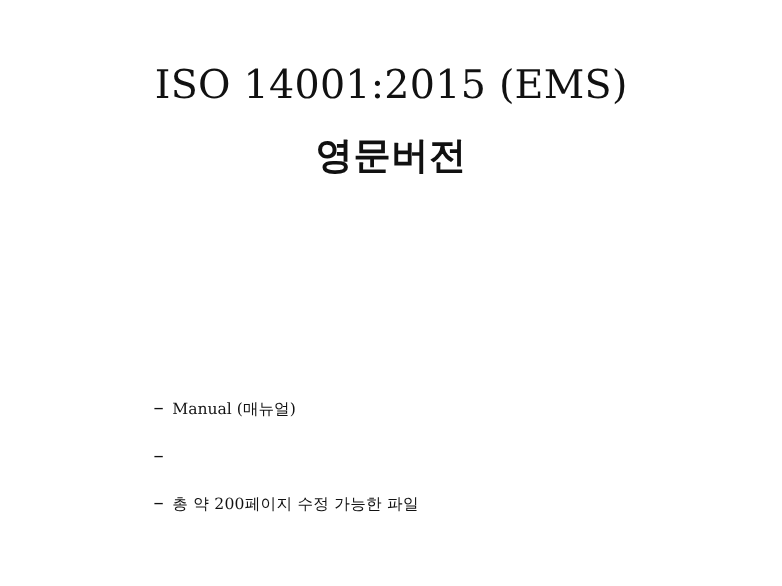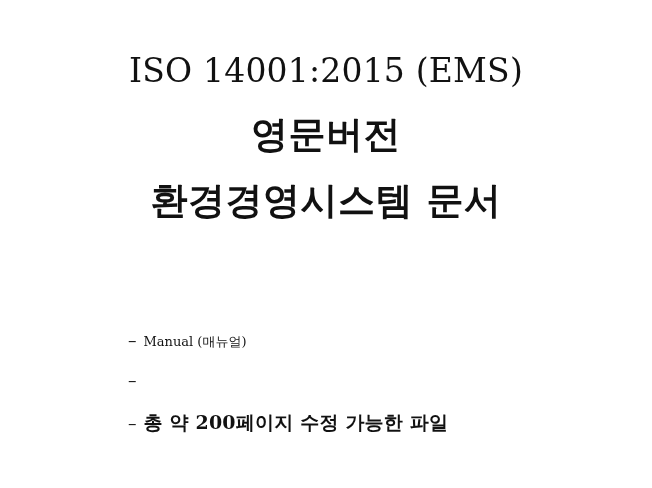--- a/index.html
+++ b/index.html
@@ -44,21 +44,21 @@
     font-family: "DejaVu Serif", "Liberation Serif", serif;
     font-size: 33px;
     font-weight: 400;
     letter-spacing: 0.2px;
     line-height: 1.15;
     margin: 0 0 22px 0;
   }
 
   .headline-ko {
     font-family: "DejaVu Serif", "Liberation Serif", serif;
-    font-size: 37px;
+    font-size: 31px;
     font-weight: 700;
     letter-spacing: 0.5px;
     line-height: 1.2;
     margin: 0 0 22px 0;
   }
 
   .headline-ko.last {
     margin-bottom: 0;
   }
 
@@ -92,34 +92,33 @@
 
   .bullet-text {
     flex: 0 1 auto;
     font-family: "DejaVu Serif", "Liberation Serif", serif;
     font-size: 13px;
     line-height: 1.25;
     color: #111111;
   }
 
   .bullet-text.ko-bold {
-    font-weight: 700;
-    font-size: 19px;
+    font-weight: 400;
+    font-size: 13px;
     letter-spacing: 0.2px;
   }
 </style>
 </head>
 <body>
 
 <div class="slide">
 
   <div class="headings">
     <h1 class="headline headline-latin">ISO 14001:2015 (EMS)</h1>
     <h2 class="headline headline-ko">영문버전</h2>
-    <h2 class="headline headline-ko">환경경영시스템 문서</h2>
   </div>
 
   <ul class="bullets" style="list-style:none;margin:0;padding:0;">
 
     <li class="bullet-row">
       <span class="bullet-mark">–</span>
       <span class="bullet-text">Manual (매뉴얼)</span>
     </li>
 
     <li class="bullet-row">

